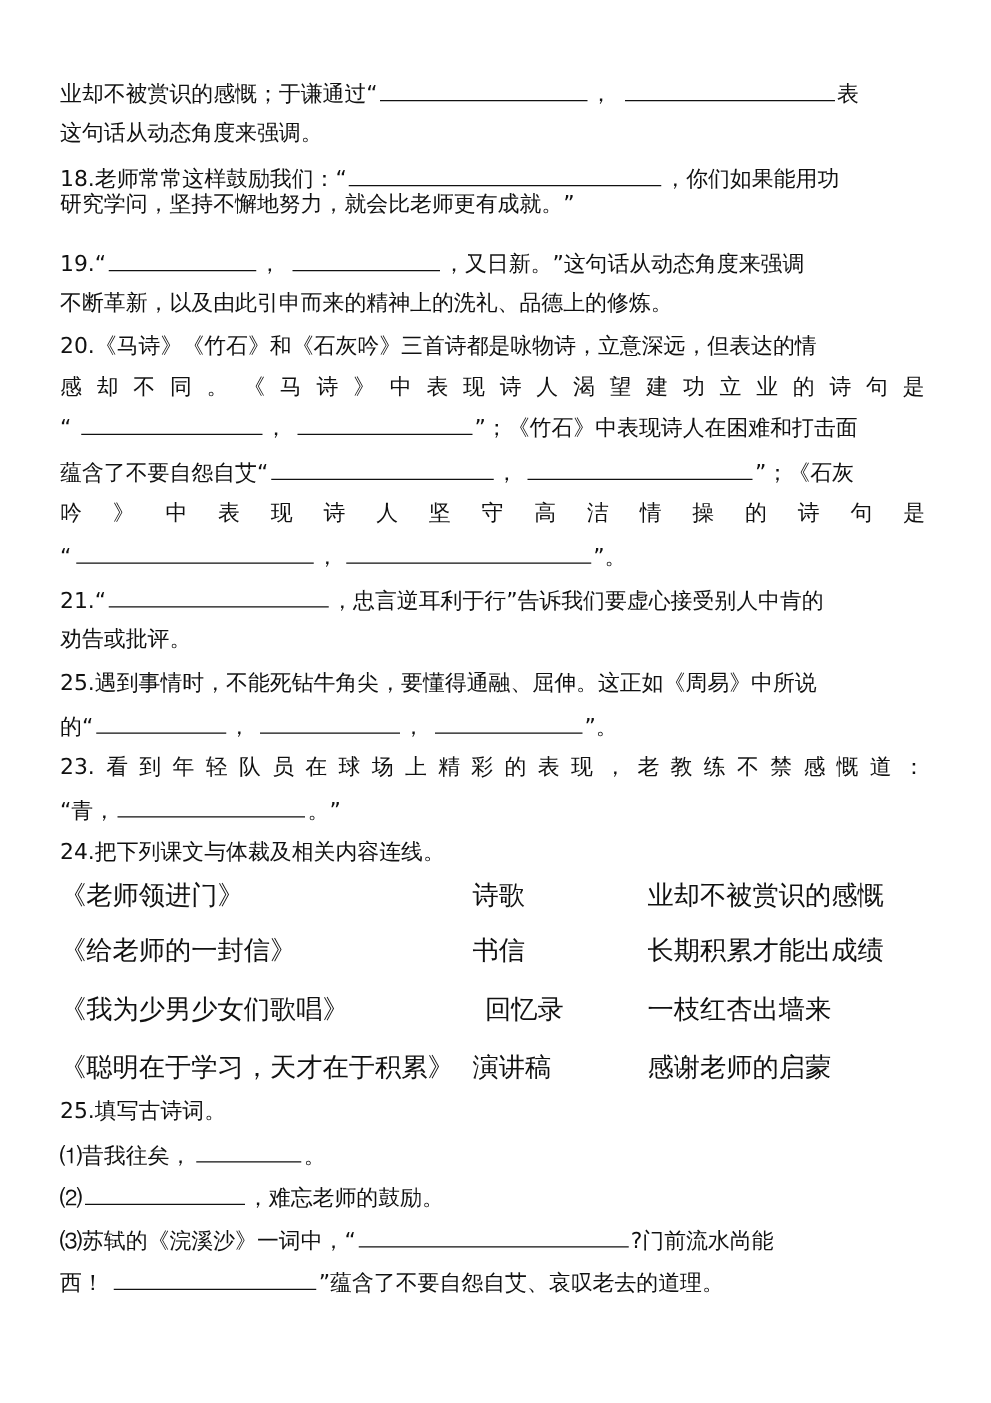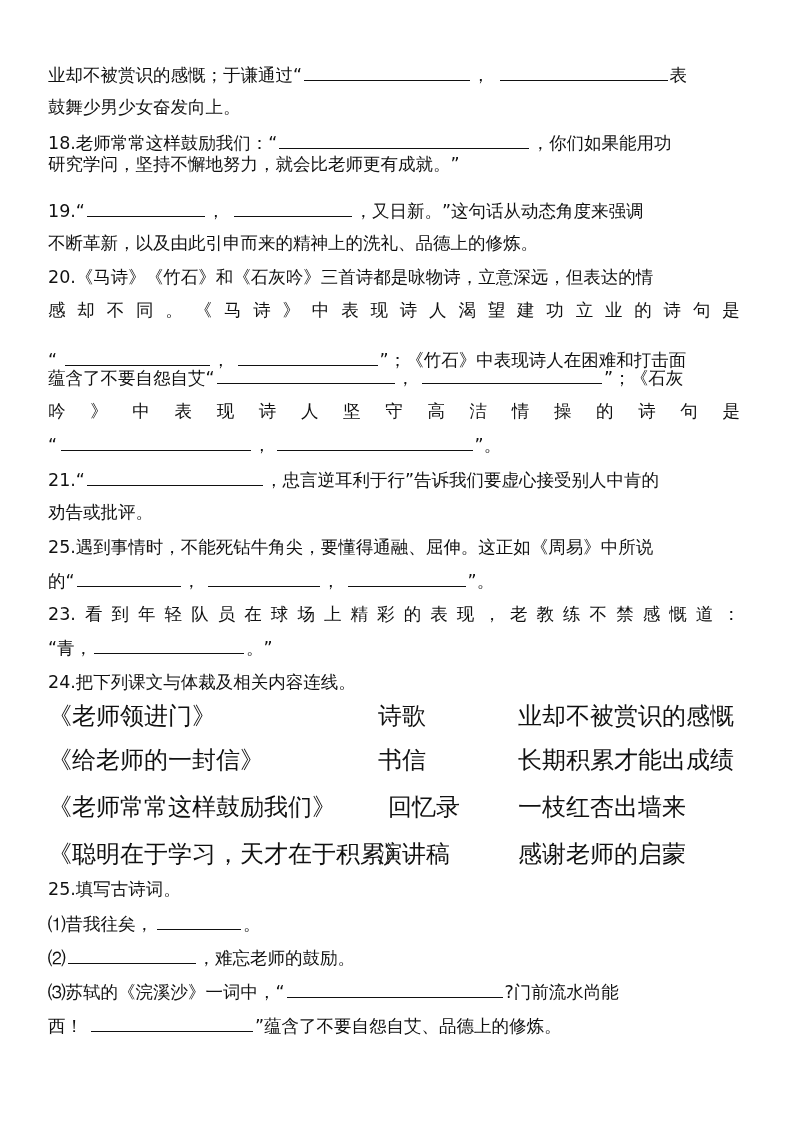--- a/index.html
+++ b/index.html
@@ -10,29 +10,29 @@
   }
   .line {
     position: absolute; left: 48px; width: 700px;
     font-size: 17.5px; line-height: 24px; white-space: nowrap;
   }
   .blank {
     display: inline-block; border-bottom: 1.3px solid #111;
     height: 18px; vertical-align: baseline; margin: 0 2px;
   }
   .justify { display: flex; justify-content: space-between; width: 692px; }
-  .col { position: absolute; font-size: 24px; line-height: 24px; white-space: nowrap; text-align: right; }
+  .col { position: absolute; font-size: 21px; line-height: 24px; white-space: nowrap; text-align: right; }
 </style>
 </head>
 <body>
 
 <div class="line" style="top:62px">
   <span>业却不被赏识的感慨；于谦通过“</span><span class="blank" style="width:166px"></span><span>，</span><span class="blank" style="width:168px;margin-left:10px"></span><span>表</span>
 </div>
-<div class="line" style="top:95px">鼓舞少男少女奋发向上。</div>
+<div class="line" style="top:95px">这句话从动态角度来强调。</div>
 
 <div class="line" style="top:130px">
   <span>18.老师常常这样鼓励我们：“</span><span class="blank" style="width:250px"></span><span>，你们如果能用功</span>
 </div>
 <div class="line" style="top:152px">研究学问，坚持不懈地努力，就会比老师更有成就。”</div>
 
 <div class="line" style="top:198px">
   <span>19.“</span><span class="blank" style="width:118px"></span><span>，</span><span class="blank" style="width:118px;margin-left:10px"></span><span>，又日新。”这句话从动态角度来强调</span>
 </div>
 <div class="line" style="top:231px">不断革新，以及由此引申而来的精神上的洗礼、品德上的修炼。</div>
@@ -57,21 +57,21 @@
     <span>望</span>
     <span>建</span>
     <span>功</span>
     <span>立</span>
     <span>业</span>
     <span>的</span>
     <span>诗</span>
     <span>句</span>
     <span>是</span>
   </div>
-<div class="line" style="top:347px">
+<div class="line" style="top:329px">
   <span>“</span><span class="blank" style="width:145px;margin-left:8px"></span><span>，</span><span class="blank" style="width:140px;margin-left:8px"></span><span>”；《竹石》中表现诗人在困难和打击面</span>
 </div>
 <div class="line" style="top:365px">
   <span>蕴含了不要自怨自艾“</span><span class="blank" style="width:178px"></span><span>，</span><span class="blank" style="width:180px;margin-left:8px"></span><span>”；《石灰</span>
 </div>
 <div class="line justify" style="top:399px" id="q20l5">
     <span>吟</span>
     <span>》</span>
     <span>中</span>
     <span>表</span>
@@ -138,34 +138,34 @@
 <div class="line" style="top:670px">24.把下列课文与体裁及相关内容连线。</div>
 <div>
   <div class="col" style="left:48px;top:704px">《老师领进门》</div>
   <div class="col" style="left:378px;top:704px">诗歌</div>
   <div class="col" style="left:518px;top:704px">业却不被赏识的感慨</div>
 
   <div class="col" style="left:48px;top:748px">《给老师的一封信》</div>
   <div class="col" style="left:378px;top:748px">书信</div>
   <div class="col" style="left:518px;top:748px">长期积累才能出成绩</div>
 
-  <div class="col" style="left:48px;top:795px">《老师常常这样鼓励我们》</div>
+  <div class="col" style="left:48px;top:795px">《我为少男少女们歌唱》</div>
   <div class="col" style="left:388px;top:795px">回忆录</div>
   <div class="col" style="left:518px;top:795px">一枝红杏出墙来</div>
 
   <div class="col" style="left:48px;top:842px">《聪明在于学习，天才在于积累》</div>
   <div class="col" style="left:378px;top:842px">演讲稿</div>
   <div class="col" style="left:518px;top:842px">感谢老师的启蒙</div>
 </div>
 
 <div class="line" style="top:877px">25.填写古诗词。</div>
 <div class="line" style="top:911px">
   <span>⑴昔我往矣，</span><span class="blank" style="width:84px;margin-left:4px"></span><span>。</span>
 </div>
 <div class="line" style="top:945px">
   <span>⑵</span><span class="blank" style="width:128px"></span><span>，难忘老师的鼓励。</span>
 </div>
 <div class="line" style="top:979px">
   <span>⑶苏轼的《浣溪沙》一词中，“</span><span class="blank" style="width:216px"></span><span>?门前流水尚能</span>
 </div>
 <div class="line" style="top:1013px">
-  <span>西！</span><span class="blank" style="width:162px;margin-left:8px"></span><span>”蕴含了不要自怨自艾、品德上的修炼。</span>
+  <span>西！</span><span class="blank" style="width:162px;margin-left:8px"></span><span>”蕴含了不要自怨自艾、哀叹老去的道理。</span>
 </div>
 
 </body></html>

